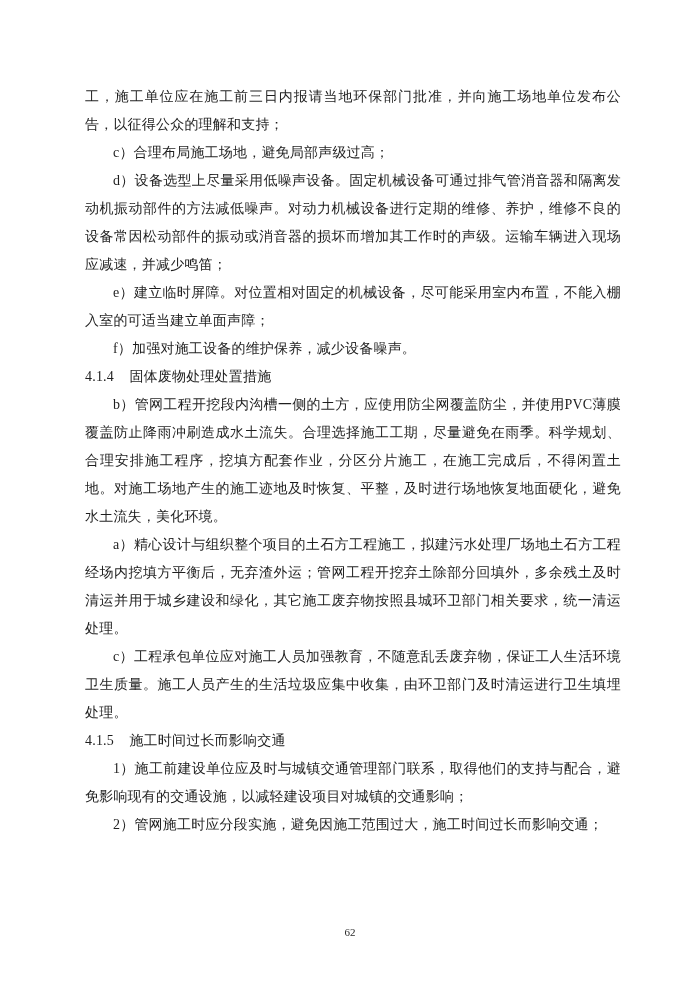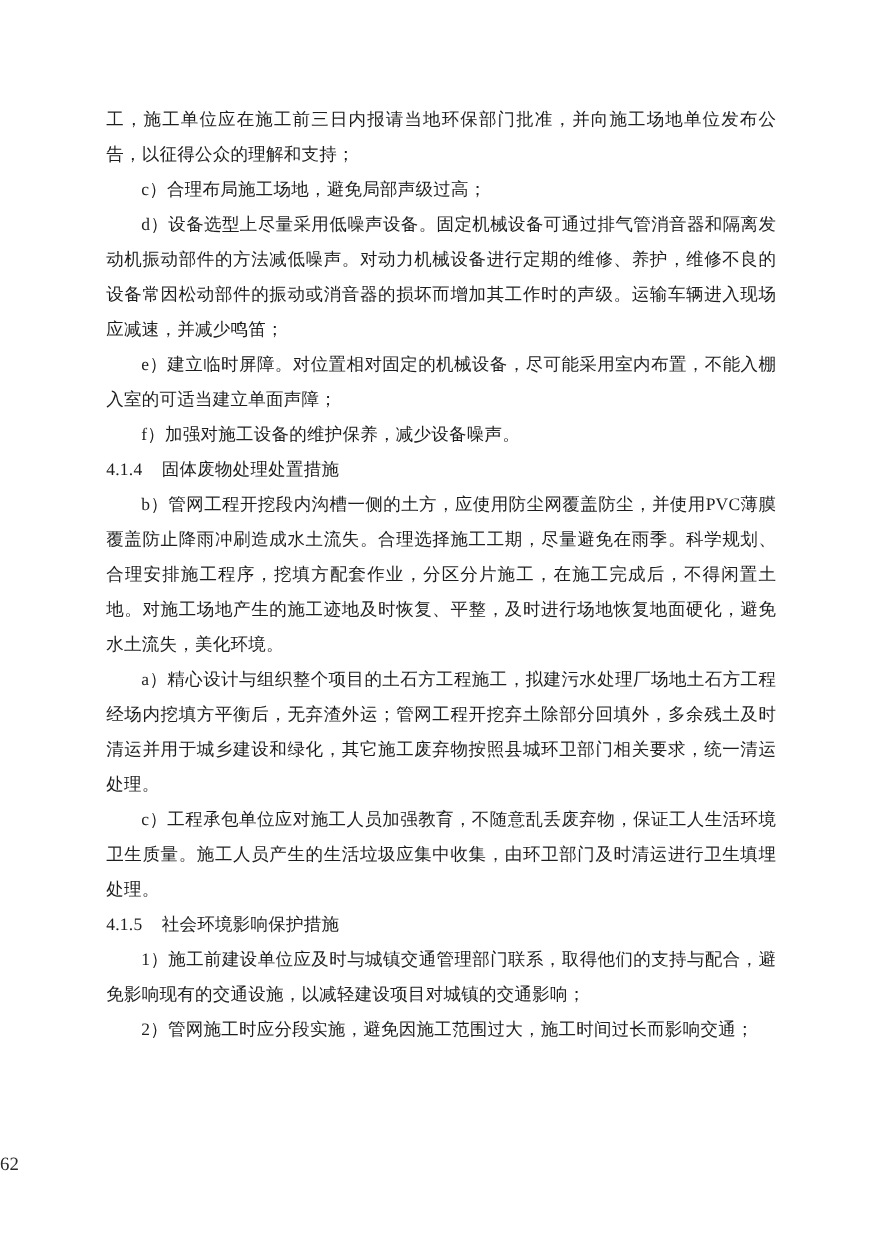--- a/index.html
+++ b/index.html
@@ -49,22 +49,22 @@
     margin-right: 1.1em;
   }
   .heading.sub .hnum {
     margin-right: 0.55em;
   }
   .page-number {
     position: absolute;
     left: 0;
     right: 0;
     top: 924px;
-    text-align: left;
-    font-size: 15px;
+    text-align: center;
+    font-size: 11px;
     line-height: 16px;
     color: #2a2a2a;
     font-family: "Liberation Serif", "DejaVu Serif", serif;
   }
 </style>
 </head>
 <body>
 
 <div class="page">
   <div class="content">
@@ -83,21 +83,21 @@
       <span class="hnum">4.1.4</span><span class="htitle">固体废物处理处置措施</span>
     </p>
 
     <p class="para">b）管网工程开挖段内沟槽一侧的土方，应使用防尘网覆盖防尘，并使用PVC薄膜覆盖防止降雨冲刷造成水土流失。合理选择施工工期，尽量避免在雨季。科学规划、合理安排施工程序，挖填方配套作业，分区分片施工，在施工完成后，不得闲置土地。对施工场地产生的施工迹地及时恢复、平整，及时进行场地恢复地面硬化，避免水土流失，美化环境。</p>
 
     <p class="para">a）精心设计与组织整个项目的土石方工程施工，拟建污水处理厂场地土石方工程经场内挖填方平衡后，无弃渣外运；管网工程开挖弃土除部分回填外，多余残土及时清运并用于城乡建设和绿化，其它施工废弃物按照县城环卫部门相关要求，统一清运处理。</p>
 
     <p class="para">c）工程承包单位应对施工人员加强教育，不随意乱丢废弃物，保证工人生活环境卫生质量。施工人员产生的生活垃圾应集中收集，由环卫部门及时清运进行卫生填埋处理。</p>
 
     <p class="heading">
-      <span class="hnum">4.1.5</span><span class="htitle">社会环境影响保护措施</span>
+      <span class="hnum">4.1.5</span><span class="htitle">施工时间过长而影响交通</span>
     </p>
 
 
     <p class="para">1）施工前建设单位应及时与城镇交通管理部门联系，取得他们的支持与配合，避免影响现有的交通设施，以减轻建设项目对城镇的交通影响；</p>
 
     <p class="para">2）管网施工时应分段实施，避免因施工范围过大，施工时间过长而影响交通；</p>
 
 
   </div>
 

